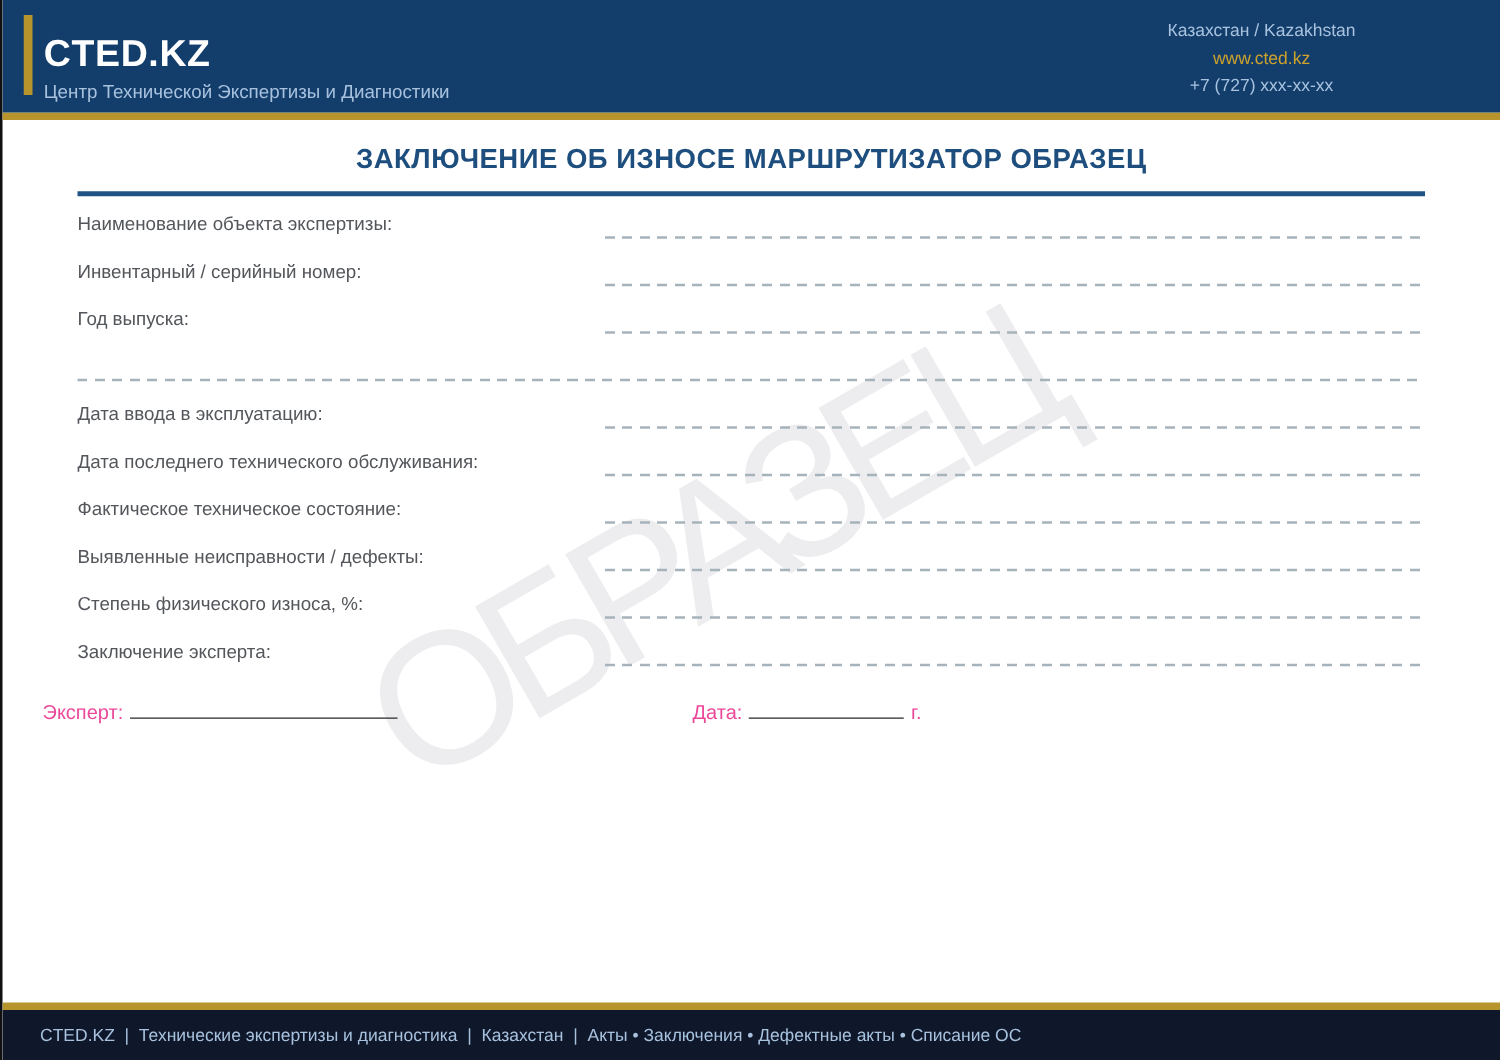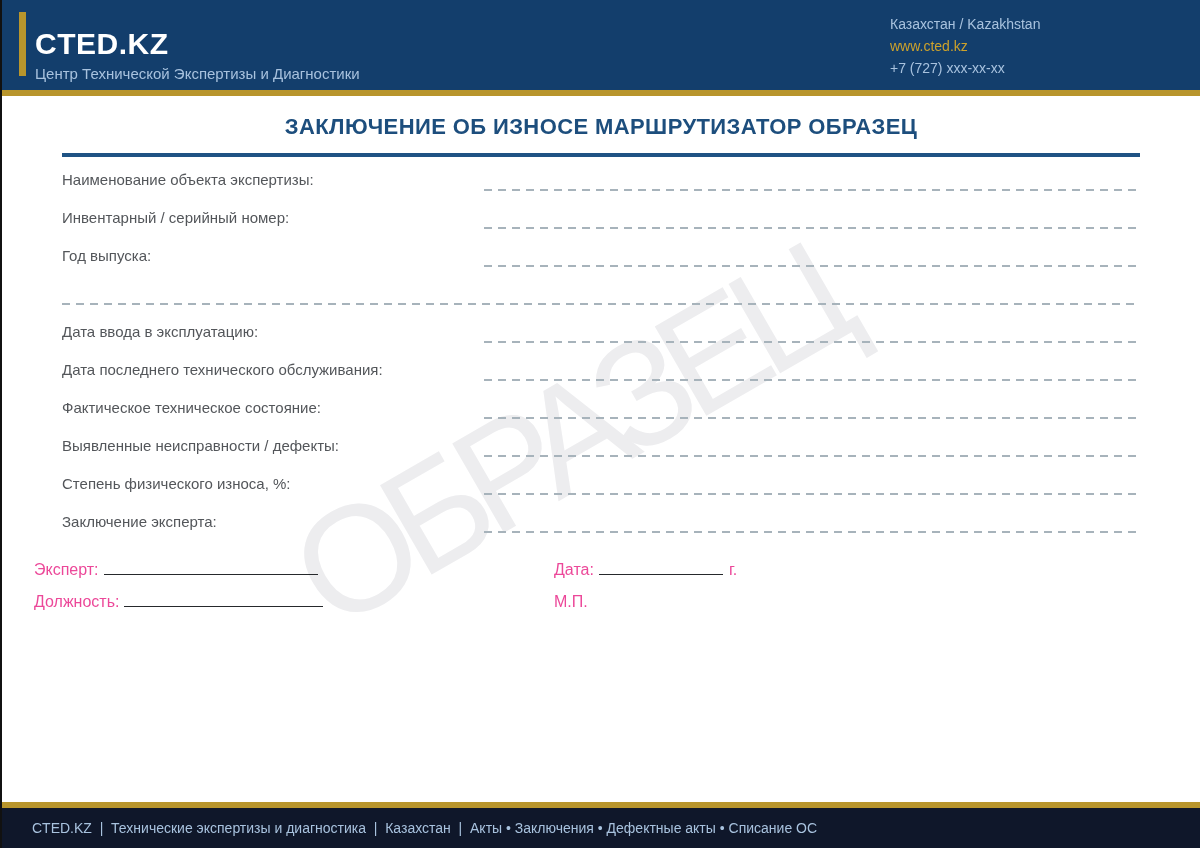--- a/index.html
+++ b/index.html
@@ -37,23 +37,24 @@
     margin-top: 17px;
   }
   .logo-subtitle {
     margin-top: 3px;
     color: #A8C2DE;
     font-size: 15px;
     line-height: 18px;
   }
   .header-right {
     position: absolute;
-    left: 888px; top: 13px;
+    left: 932px; top: 13px;
     font-size: 14px;
     line-height: 22px;
+    text-align: center;
   }
   .header-region, .header-phone { color: #A8C2DE; }
   .header-site { color: #CDA22B; cursor: pointer; }
 
   .gold-divider { height: 6px; background: #B8952C; }
 
   
   .doc-title {
     margin-top: 17px;
     text-align: center;
@@ -220,28 +221,20 @@
 
   <div class="signature">
     <div class="sig-row">
       <div class="sig-left">
         <span>Эксперт:</span><span class="sig-line line-expert"></span>
       </div>
       <div class="sig-right">
         <span>Дата:</span><span class="sig-line line-date"></span><span>г.</span>
       </div>
     </div>
-    <div class="sig-row">
-      <div class="sig-left">
-        <span>Должность:</span><span class="sig-line line-position"></span>
-      </div>
-      <div class="sig-right">
-        <span>М.П.</span>
-      </div>
-    </div>
   </div>
 
   <div class="footer">
     <div class="footer-gold"></div>
     <div class="footer-bar">
       <span class="footer-text">CTED.KZ  |  Технические экспертизы и диагностика  |  Казахстан  |  Акты • Заключения • Дефектные акты • Списание ОС</span>
     </div>
   </div>
 
 </div>

